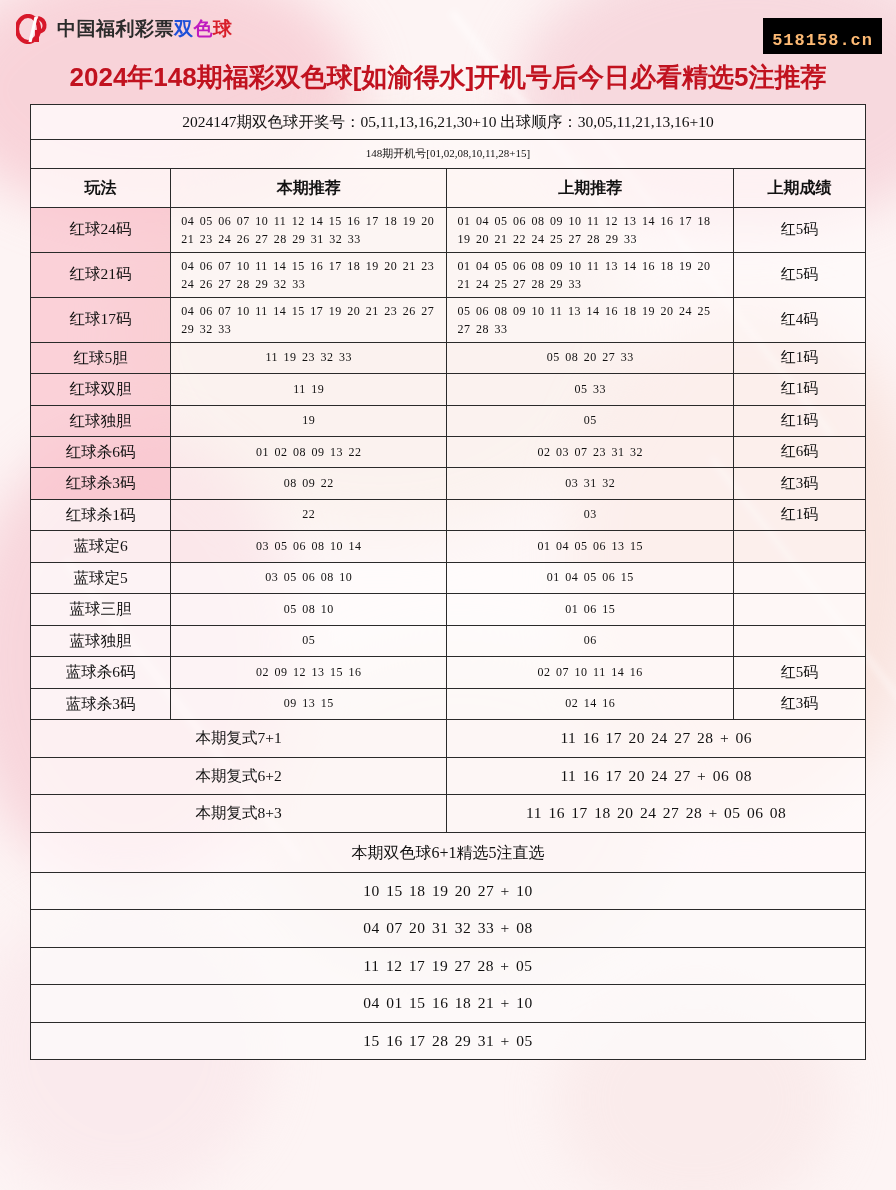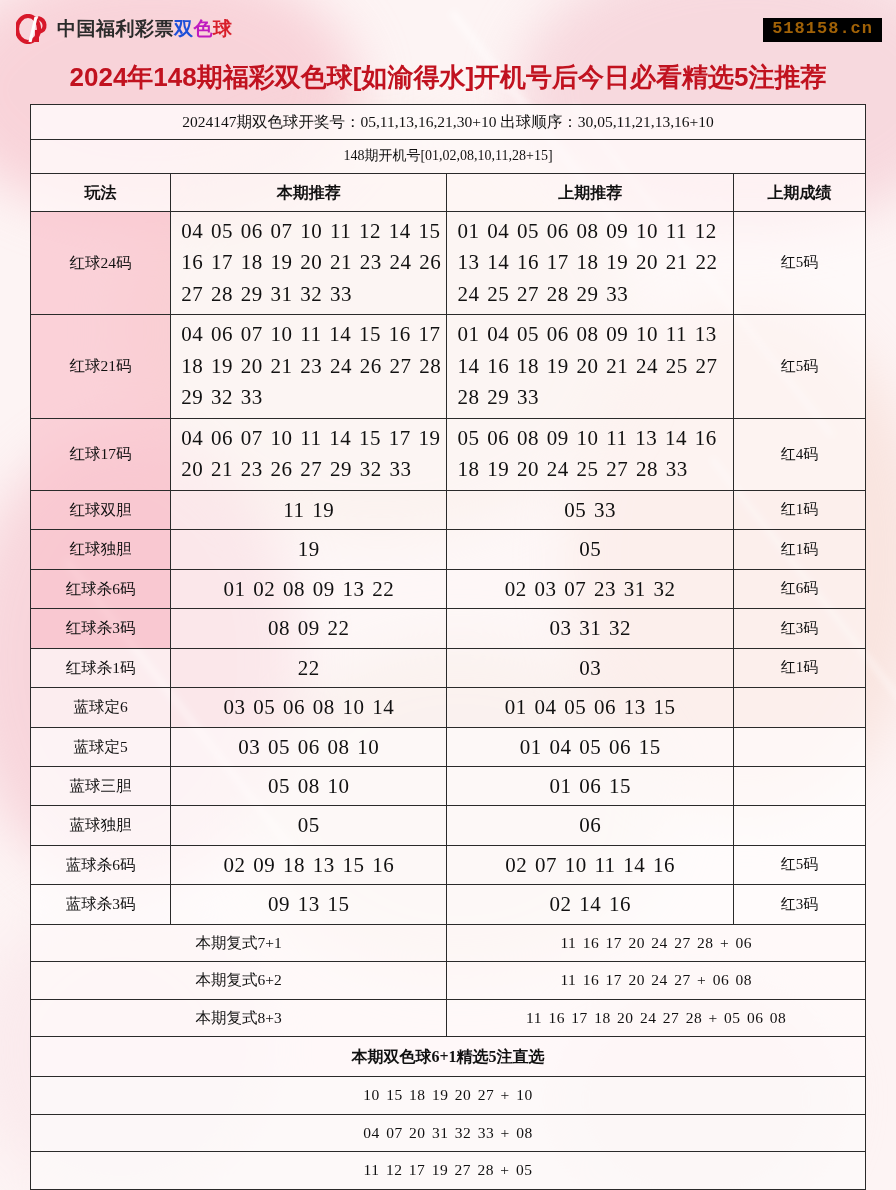--- a/index.html
+++ b/index.html
@@ -25,53 +25,53 @@
 
   
   .top{position:relative;z-index:2;height:58px;text-decoration:underline;}
   .logo-wrap{position:absolute;left:16px;top:14px;display:flex;align-items:center;gap:7px;}
   .logo-mark{width:34px;height:30px;position:relative;}
   .logo-mark svg{display:block;}
   .logo-text{font-family:"Liberation Sans","DejaVu Sans",sans-serif;font-weight:bold;font-size:19px;letter-spacing:.5px;color:#2b2b2b;}
   .logo-text .b1{color:#1d4fd8;}
   .logo-text .b2{color:#c01bbf;}
   .logo-text .b3{color:#d81f2a;}
-  .site-badge{position:absolute;right:14px;top:18px;background:#000;color:#a16207;
+  .site-badge{position:absolute;right:14px;top:18px;background:#000;color:#fdba74;
     font-family:"Liberation Mono","DejaVu Sans Mono",monospace;font-size:17px;font-weight:bold;
-    padding:0 9px 3px;letter-spacing:1px;line-height:1.25;}
+    padding:12px 9px 3px;letter-spacing:1px;line-height:1.25;}
 
   .page-title{position:relative;z-index:2;text-align:center;font-size:26px;font-weight:bold;
     color:#c1121f;letter-spacing:0px;margin:2px 0 9px;
     font-family:Liberation Sans, sans-serif;white-space:nowrap;}
 
   
   .tbl-wrap{position:relative;z-index:2;margin:0 30px;}
   table{border-collapse:collapse;width:836px;table-layout:fixed;
         border:1px solid #2a2a2a;background:transparent;}
   td{border:1px solid #2a2a2a;font-size:15px;color:#111;text-align:center;
      padding:4px 4px;line-height:1.45;vertical-align:middle;}
   .c-label{width:140px;}
   .c-cur{width:276px;}
   .c-prev{width:286px;}
   .c-res{width:132px;}
 
   tr.draw td{font-size:15.5px;padding:6px 6px;background:rgba(255,251,251,.80);}
-  tr.kaiji td{font-size:14px;padding:6px 6px;background:rgba(255,250,250,.80);}
+  tr.kaiji td{font-size:11px;padding:6px 6px;background:rgba(255,250,250,.80);}
   tr.head td{font-size:16px;font-weight:bold;padding:7px 4px;background:rgba(255,248,249,.78);}
 
   td.lbl{font-size:15.5px;margin-top:32px;}
   td.pinkish{background:rgba(250,196,205,.72);}
   td.whiteish{background:rgba(255,252,252,.62);}
   td.vwhite{background:rgba(255,253,253,.74);}
   td.faint{background:rgba(255,250,250,.48);}
 
-  .nums{letter-spacing:.5px;word-spacing:2px;font-size:21px;}
+  .nums{letter-spacing:.5px;word-spacing:2px;font-size:12px;}
   .nums.wrap3{text-align:left;padding-left:10px;line-height:1.5;}
   tr.fushi td{font-size:15.5px;padding:7px 4px;background:rgba(255,251,251,.72);}
-  tr.sectitle td{font-size:16px;font-weight:bold;padding:8px 4px;background:rgba(255,250,251,.74);}
+  tr.sectitle td{font-size:16px;font-weight:normal;padding:8px 4px;background:rgba(255,250,251,.74);}
   tr.pick td{font-size:15.5px;padding:7px 4px;background:rgba(252,250,250,.80);}
 </style>
 </head>
 <body>
 
 <div id="bg">
   <div class="wash w1"></div>
     <div class="wash w2"></div>
     <div class="wash w3"></div>
   <div class="wash w4"></div>
@@ -136,20 +136,26 @@
       <td class="whiteish">红5码</td>
     </tr>
     <tr>
       <td class="lbl pinkish">红球17码</td>
       <td class="nums wrap3 whiteish">04 06 07 10 11 14 15 17 19 20 21 23 26 27 29 32 33</td>
       <td class="nums wrap3 whiteish">05 06 08 09 10 11 13 14 16 18 19 20 24 25 27 28 33</td>
       <td class="whiteish">红4码</td>
     </tr>
 
     <tr>
+      <td class="lbl pinkish">红球5胆</td>
+      <td class="nums faint">11 19 23 32 33</td>
+      <td class="nums faint">05 08 20 27 33</td>
+      <td class="faint">红1码</td>
+    </tr>
+    <tr>
       <td class="lbl pinkish">红球双胆</td>
       <td class="nums faint">11 19</td>
       <td class="nums faint">05 33</td>
       <td class="faint">红1码</td>
     </tr>
     <tr>
       <td class="lbl pinkish">红球独胆</td>
       <td class="nums faint">19</td>
       <td class="nums faint">05</td>
       <td class="faint">红1码</td>
@@ -192,21 +198,21 @@
       <td class="vwhite"></td>
     </tr>
     <tr>
       <td class="lbl vwhite">蓝球独胆</td>
       <td class="nums vwhite">05</td>
       <td class="nums vwhite">06</td>
       <td class="vwhite"></td>
     </tr>
     <tr>
       <td class="lbl vwhite">蓝球杀6码</td>
-      <td class="nums vwhite">02 09 18 13 15 16</td>
+      <td class="nums vwhite">02 09 12 13 15 16</td>
       <td class="nums vwhite">02 07 10 11 14 16</td>
       <td class="vwhite">红5码</td>
     </tr>
     <tr>
       <td class="lbl vwhite">蓝球杀3码</td>
       <td class="nums vwhite">09 13 15</td>
       <td class="nums vwhite">02 14 16</td>
       <td class="vwhite">红3码</td>
     </tr>
 

